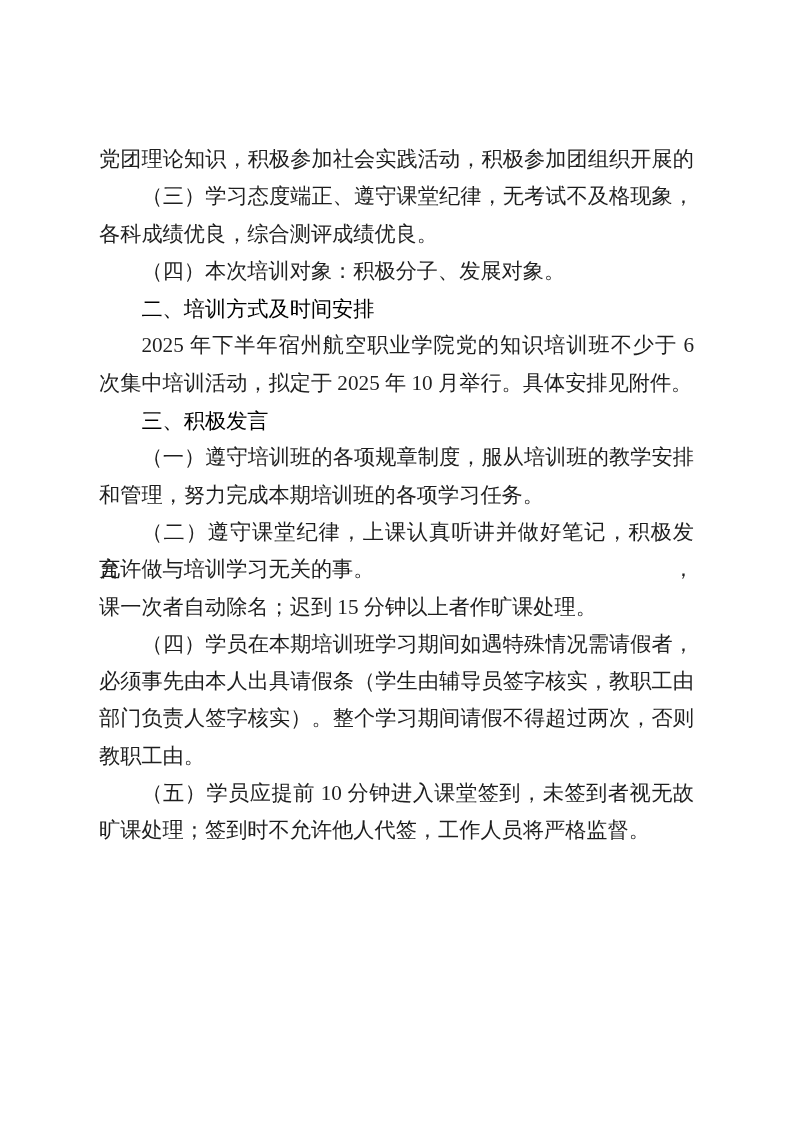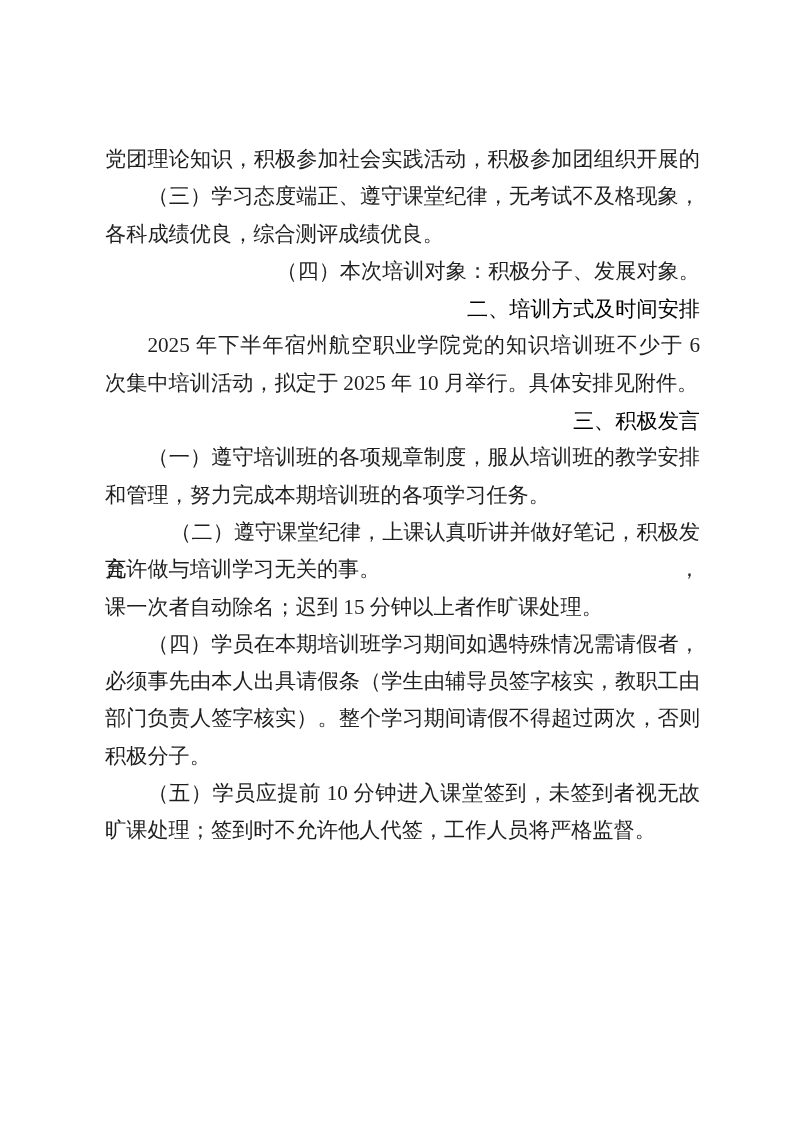--- a/index.html
+++ b/index.html
@@ -10,21 +10,21 @@
   .page {
     position: relative;
     width: 793px;
     height: 1122px;
     background: #ffffff;
     overflow: hidden;
     box-sizing: border-box;
   }
   .doc-body {
     position: absolute;
-    left: 105px;
+    left: 99px;
     top: 141px;
     width: 595px;
   }
   .line {
     height: 37.3px;
     line-height: 37.3px;
     font-size: 21.2px;
     white-space: nowrap;
     overflow: visible;
   }
@@ -38,21 +38,20 @@
     color: #000000;
     font-weight: 400;
   }
   .line.full {
     white-space: normal;
     text-align: justify;
     text-align-last: justify;
   }
   .line.indent {
     text-indent: 2em;
-    text-align: right;
   }
 </style>
 </head>
 <body>
 
 <div class="page">
   <div class="doc-body">
       <div class="line body full">党团理论知识，积极参加社会实践活动，积极参加团组织开展的</div>
       <div class="line body indent full">（三）学习态度端正、遵守课堂纪律，无考试不及格现象，</div>
       <div class="line body">各科成绩优良，综合测评成绩优良。</div>
@@ -62,17 +61,17 @@
       <div class="line body">次集中培训活动，拟定于 2025 年 10 月举行。具体安排见附件。</div>
       <div class="line heading indent">三、积极发言</div>
       <div class="line body indent full">（一）遵守培训班的各项规章制度，服从培训班的教学安排</div>
       <div class="line body">和管理，努力完成本期培训班的各项学习任务。</div>
       <div class="line body indent full">（二）遵守课堂纪律，上课认真听讲并做好笔记，积极发言，</div>
       <div class="line body">允许做与培训学习无关的事。</div>
       <div class="line body">课一次者自动除名；迟到 15 分钟以上者作旷课处理。</div>
       <div class="line body indent full">（四）学员在本期培训班学习期间如遇特殊情况需请假者，</div>
       <div class="line body full">必须事先由本人出具请假条（学生由辅导员签字核实，教职工由</div>
       <div class="line body full">部门负责人签字核实）。整个学习期间请假不得超过两次，否则</div>
-      <div class="line body">积极分子。</div>
+      <div class="line body">教职工由。</div>
       <div class="line body indent full">（五）学员应提前 10 分钟进入课堂签到，未签到者视无故</div>
       <div class="line body">旷课处理；签到时不允许他人代签，工作人员将严格监督。</div>
     </div>
 </div>
 
 </body></html>

